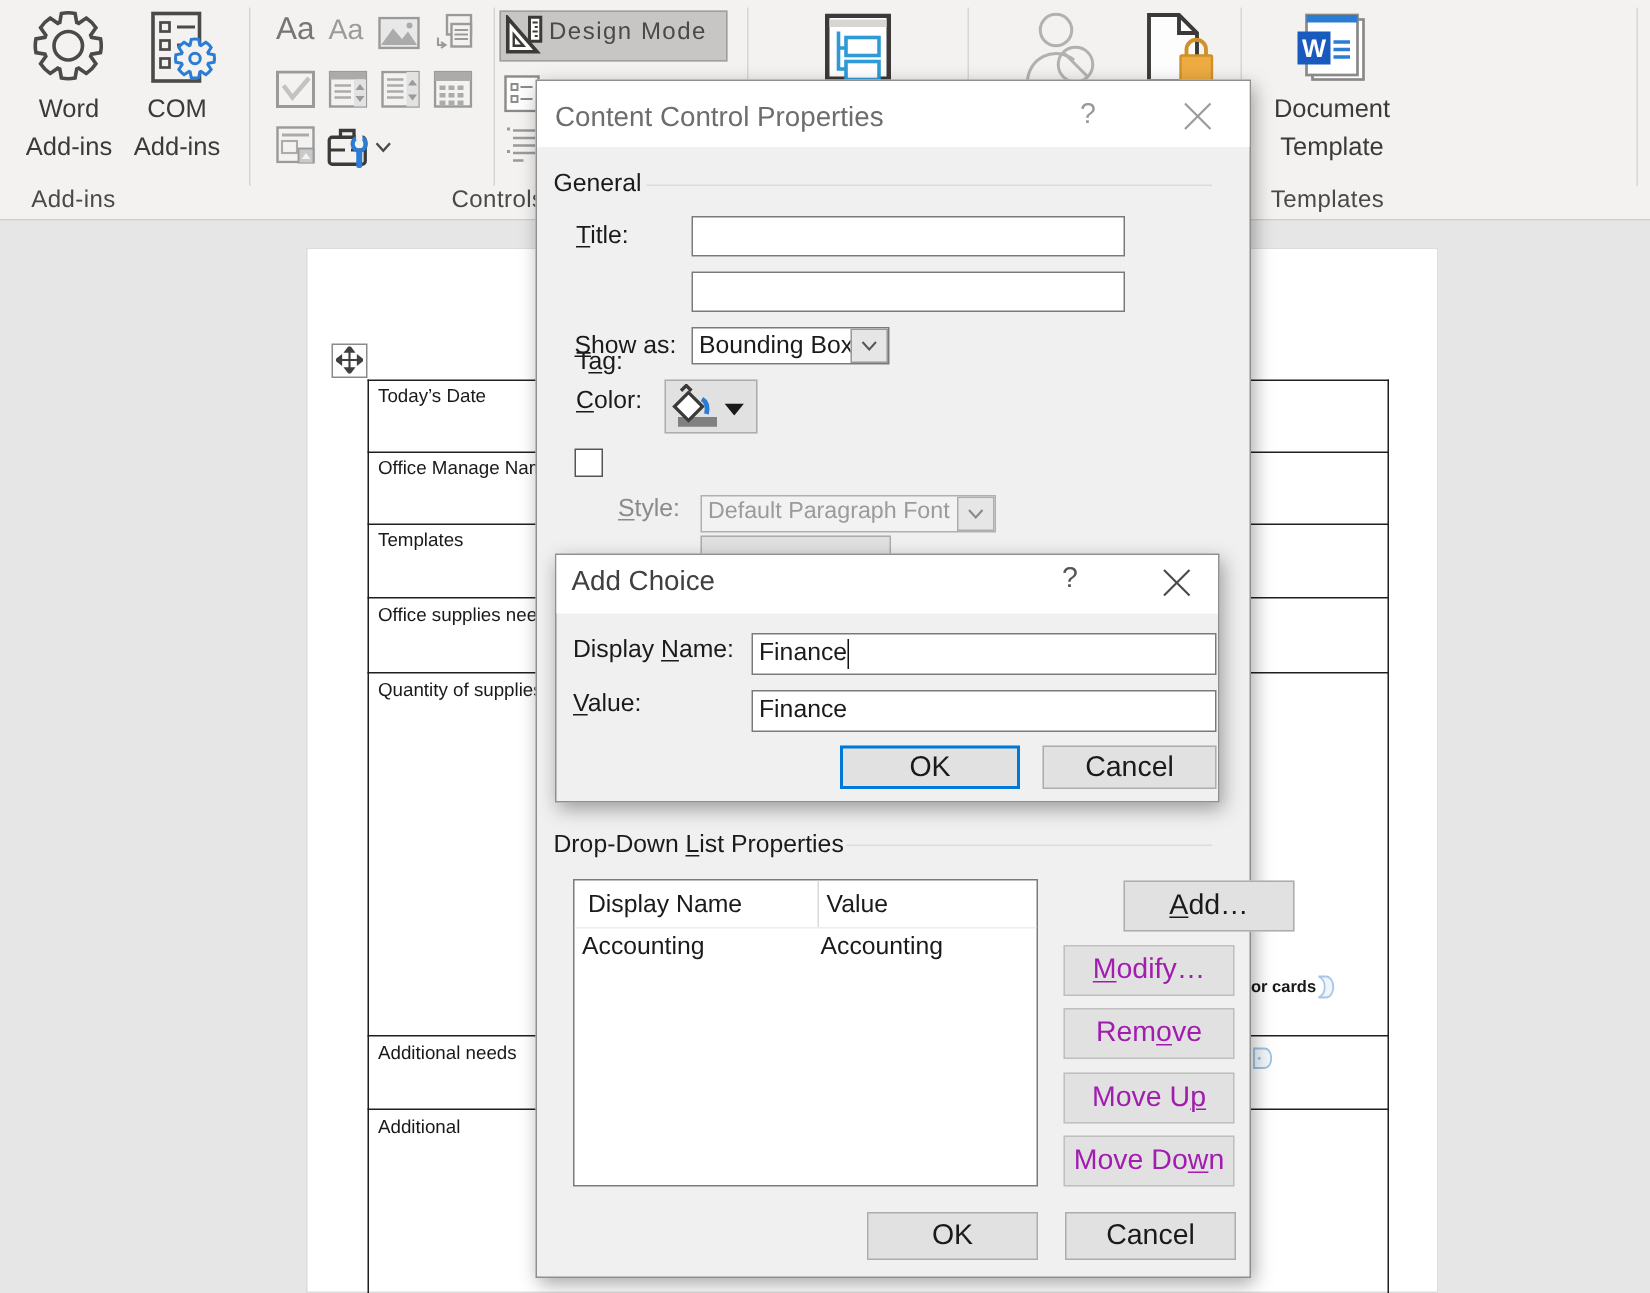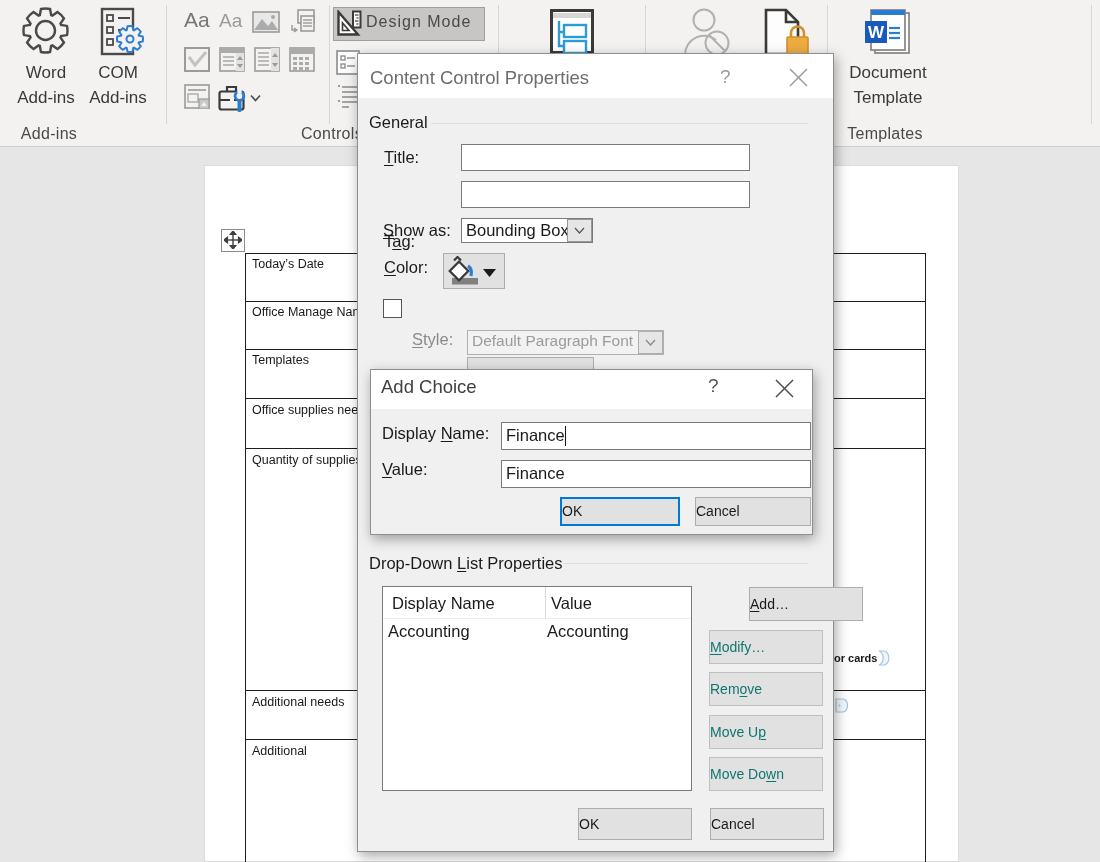--- a/index.html
+++ b/index.html
@@ -17,22 +17,22 @@
     border:1px solid #dcdcdc;box-sizing:border-box;}
   .tline{position:absolute;background:#1f1f1f;}
   .celltext{position:absolute;font-size:12.5px;color:#191919;white-space:nowrap;}
   
   .dlg{position:absolute;background:#f0f0f0;border:1px solid #8f8f8f;
     box-shadow:2px 4px 12px rgba(0,0,0,0.35);box-sizing:border-box;}
   .dtitle{position:absolute;left:0;top:0;right:0;background:#fff;}
   .dtext{font-size:16.5px;color:#1a1a1a;white-space:nowrap;position:absolute;}
   .input{position:absolute;background:#fff;border:1px solid #7a7a7a;box-sizing:border-box;}
   .btn{position:absolute;background:#e1e1e1;border:1px solid #adadad;box-sizing:border-box;
-    font-size:14px;color:#1a1a1a;}
-  .btn.dis{color:#0f766e;border-color:#bfbfbf;}
+    font-size:19px;color:#1a1a1a;text-align:center;}
+  .btn.dis{color:#a21caf;border-color:#bfbfbf;}
   u{text-decoration-thickness:1px;text-underline-offset:2px;}
 </style>
 </head>
 <body>
 <div id="root">
   <div id="ribbon">
 
     <svg class="abs" style="left:22px;top:7px;" width="47" height="47" viewBox="0 0 47 47">
       <path d="M 18.93 1.98 A 22.0 22.0 0 0 1 28.07 1.98 L 29.14 8.00 A 16.5 16.5 0 0 1 30.47 8.55 L 35.48 5.05 A 22.0 22.0 0 0 1 41.95 11.52 L 38.45 16.53 A 16.5 16.5 0 0 1 39.00 17.86 L 45.02 18.93 A 22.0 22.0 0 0 1 45.02 28.07 L 39.00 29.14 A 16.5 16.5 0 0 1 38.45 30.47 L 41.95 35.48 A 22.0 22.0 0 0 1 35.48 41.95 L 30.47 38.45 A 16.5 16.5 0 0 1 29.14 39.00 L 28.07 45.02 A 22.0 22.0 0 0 1 18.93 45.02 L 17.86 39.00 A 16.5 16.5 0 0 1 16.53 38.45 L 11.52 41.95 A 22.0 22.0 0 0 1 5.05 35.48 L 8.55 30.47 A 16.5 16.5 0 0 1 8.00 29.14 L 1.98 28.07 A 22.0 22.0 0 0 1 1.98 18.93 L 8.00 17.86 A 16.5 16.5 0 0 1 8.55 16.53 L 5.05 11.52 A 22.0 22.0 0 0 1 11.52 5.05 L 16.53 8.55 A 16.5 16.5 0 0 1 17.86 8.00 Z" fill="none" stroke="#4a4a4a" stroke-width="2.4"></path>
       <circle cx="23.5" cy="23.5" r="9.5" fill="none" stroke="#4a4a4a" stroke-width="2.4"></circle>

